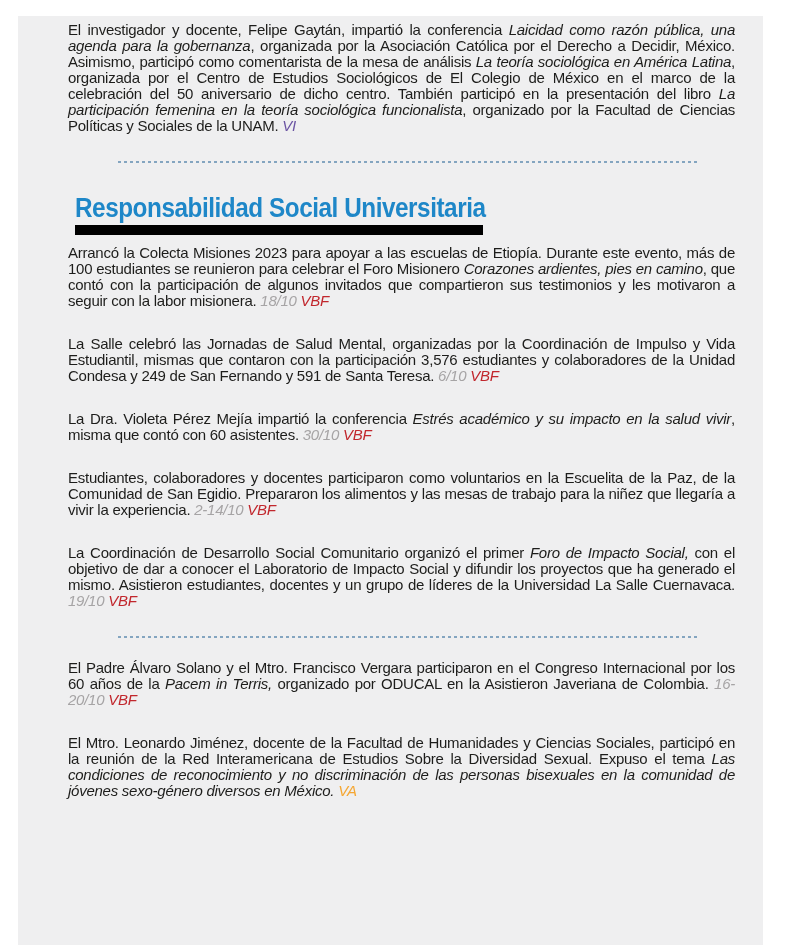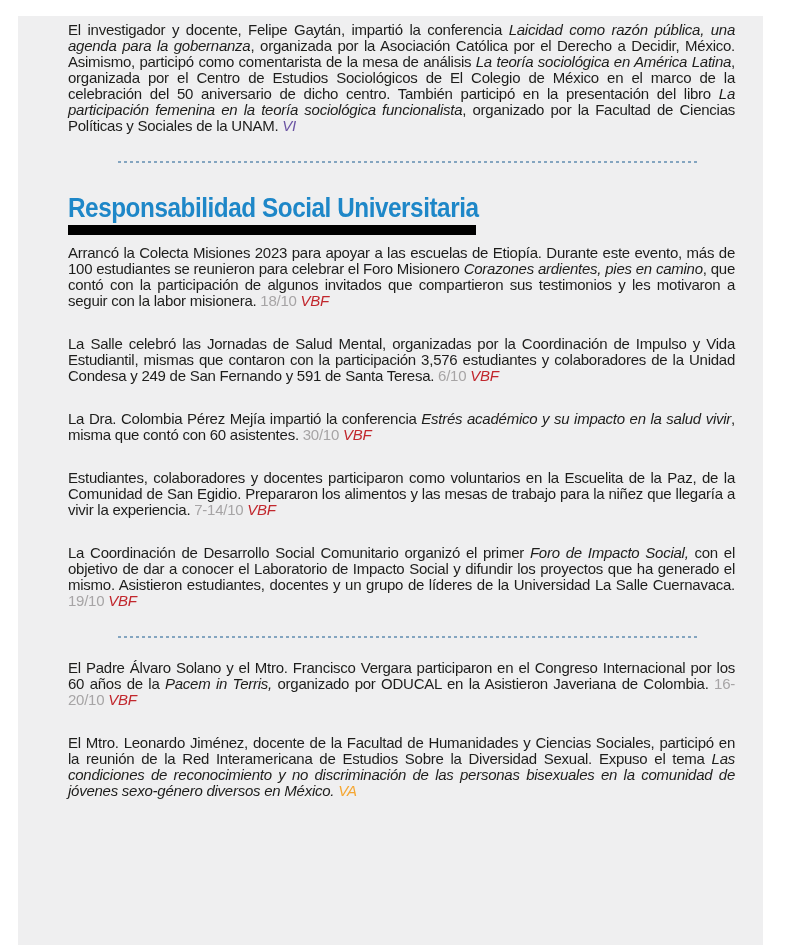--- a/index.html
+++ b/index.html
@@ -16,29 +16,29 @@
   .content{padding:6px 28px 0 50px;}
   .para{
     margin:0 0 27px 0;
     font-size:15px;line-height:16px;
     letter-spacing:-0.25px;
     text-align:justify;
     color:var(--text,#1d1d1b);
   }
   .seg-normal{}
   .seg-italic{font-style:italic;}
-  .seg-date{color:var(--date_gray,#a6a4a5);}
+  .seg-date{font-style:italic;color:var(--date_gray,#a6a4a5);}
   .seg-ref-red{font-style:italic;color:var(--ref_red,#c1272d);}
   .seg-ref-purple{font-style:italic;color:var(--ref_purple,#6c55a3);}
   .seg-ref-orange{font-style:italic;color:var(--ref_orange,#f5a733);}
   .divider{
     height:2px;width:582px;margin:0 0 22px 50px;
     background-image:repeating-linear-gradient(90deg,var(--divider_dash,#84a5c0) 0 3px,transparent 3px 6px);
   }
-  .section-header{margin:32px 0 10px 0;}
+  .section-header{margin:32px 0 10px 7px;}
   .section-title{
     margin:0;display:inline-block;
     transform:scaleX(0.9);transform-origin:0 50%;
     font-size:27px;line-height:27px;font-weight:700;
     letter-spacing:-0.5px;
     color:var(--heading_blue,#1e87c8);
   }
   .title-bar{height:10px;margin-top:3px;background:var(--bar_black,#000000);}
   .bar-wide{width:408px;}
   .bar-narrow{width:246px;}
@@ -54,22 +54,22 @@
 
       <div class="divider"></div>
 
       <div class="section-header">
         <h2 class="section-title">Responsabilidad Social Universitaria</h2>
         <div class="title-bar bar-wide"></div>
       </div>
 
       <p class="para"><span class="seg-normal">Arrancó la Colecta Misiones 2023 para apoyar a las escuelas de Etiopía. Durante este evento, más de 100 estudiantes se reunieron para celebrar el Foro Misionero </span><span class="seg-italic">Corazones ardientes, pies en camino</span><span class="seg-normal">, que contó con la participación de algunos invitados que compartieron sus testimonios y les motivaron a seguir con la labor misionera. </span><span class="seg-date">18/10 </span><span class="seg-ref-red">VBF</span></p>
       <p class="para"><span class="seg-normal">La Salle celebró las Jornadas de Salud Mental, organizadas por la Coordinación de Impulso y Vida Estudiantil, mismas que contaron con la participación 3,576 estudiantes y colaboradores de la Unidad Condesa y 249 de San Fernando y 591 de Santa Teresa. </span><span class="seg-date">6/10 </span><span class="seg-ref-red">VBF</span></p>
-      <p class="para"><span class="seg-normal">La Dra. Colombia Pérez Mejía impartió la conferencia </span><span class="seg-italic">Estrés académico y su impacto en la salud vivir</span><span class="seg-normal">, misma que contó con 60 asistentes. </span><span class="seg-date">30/10 </span><span class="seg-ref-red">VBF</span></p>
-      <p class="para"><span class="seg-normal">Estudiantes, colaboradores y docentes participaron como voluntarios en la Escuelita de la Paz, de la Comunidad de San Egidio. Prepararon los alimentos y las mesas de trabajo para la niñez que llegaría a vivir la experiencia. </span><span class="seg-date">7-14/10 </span><span class="seg-ref-red">VBF</span></p>
+      <p class="para"><span class="seg-normal">La Dra. Violeta Pérez Mejía impartió la conferencia </span><span class="seg-italic">Estrés académico y su impacto en la salud vivir</span><span class="seg-normal">, misma que contó con 60 asistentes. </span><span class="seg-date">30/10 </span><span class="seg-ref-red">VBF</span></p>
+      <p class="para"><span class="seg-normal">Estudiantes, colaboradores y docentes participaron como voluntarios en la Escuelita de la Paz, de la Comunidad de San Egidio. Prepararon los alimentos y las mesas de trabajo para la niñez que llegaría a vivir la experiencia. </span><span class="seg-date">2-14/10 </span><span class="seg-ref-red">VBF</span></p>
       <p class="para"><span class="seg-normal">La Coordinación de Desarrollo Social Comunitario organizó el primer </span><span class="seg-italic">Foro de Impacto Social,</span><span class="seg-normal"> con el objetivo de dar a conocer el Laboratorio de Impacto Social y difundir los proyectos que ha generado el mismo. Asistieron estudiantes, docentes y un grupo de líderes de la Universidad La Salle Cuernavaca. </span><span class="seg-date">19/10 </span><span class="seg-ref-red">VBF</span></p>
 
       <div class="divider"></div>
 
 
       <p class="para"><span class="seg-normal">El Padre Álvaro Solano y el Mtro. Francisco Vergara participaron en el Congreso Internacional por los 60 años de la </span><span class="seg-italic">Pacem in Terris,</span><span class="seg-normal"> organizado por ODUCAL en la Asistieron Javeriana de Colombia. </span><span class="seg-date">16-20/10 </span><span class="seg-ref-red">VBF</span></p>
       <p class="para"><span class="seg-normal">El Mtro. Leonardo Jiménez, docente de la Facultad de Humanidades y Ciencias Sociales, participó en la reunión de la Red Interamericana de Estudios Sobre la Diversidad Sexual. Expuso el tema </span><span class="seg-italic">Las condiciones de reconocimiento y no discriminación de las personas bisexuales en la comunidad de jóvenes sexo-género diversos en México. </span><span class="seg-ref-orange">VA</span></p>
 
     </div>
   </div>

